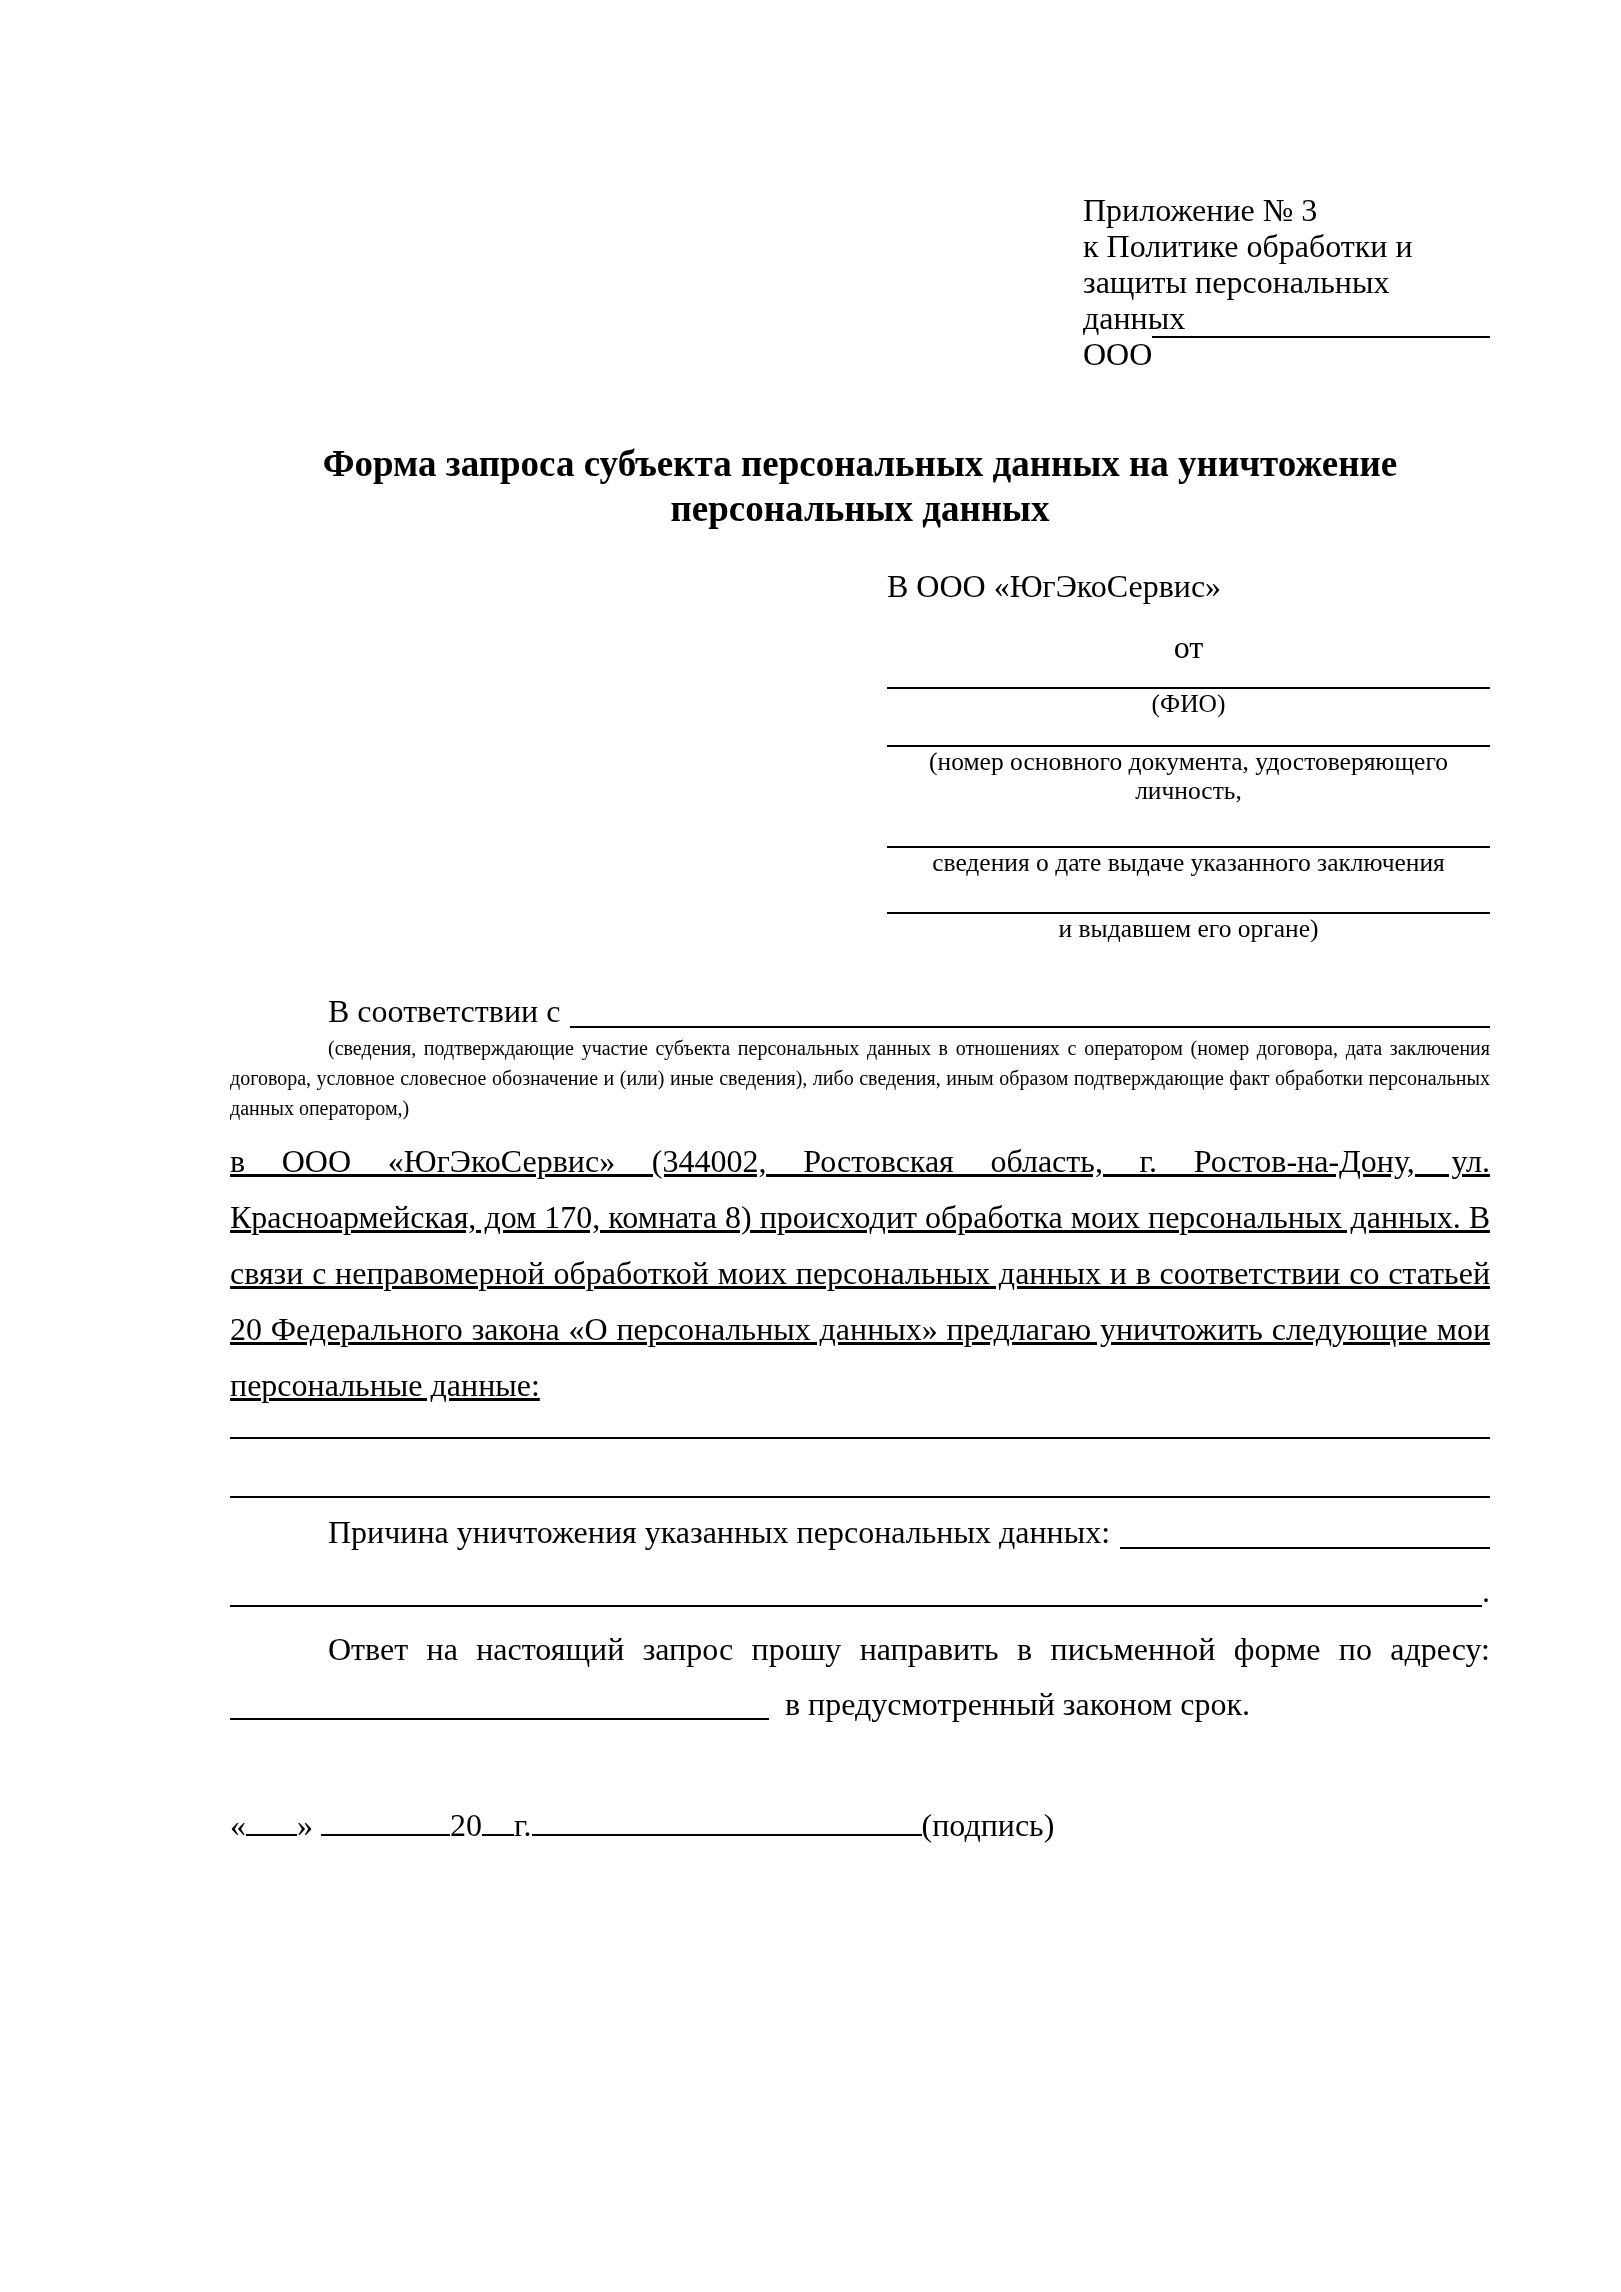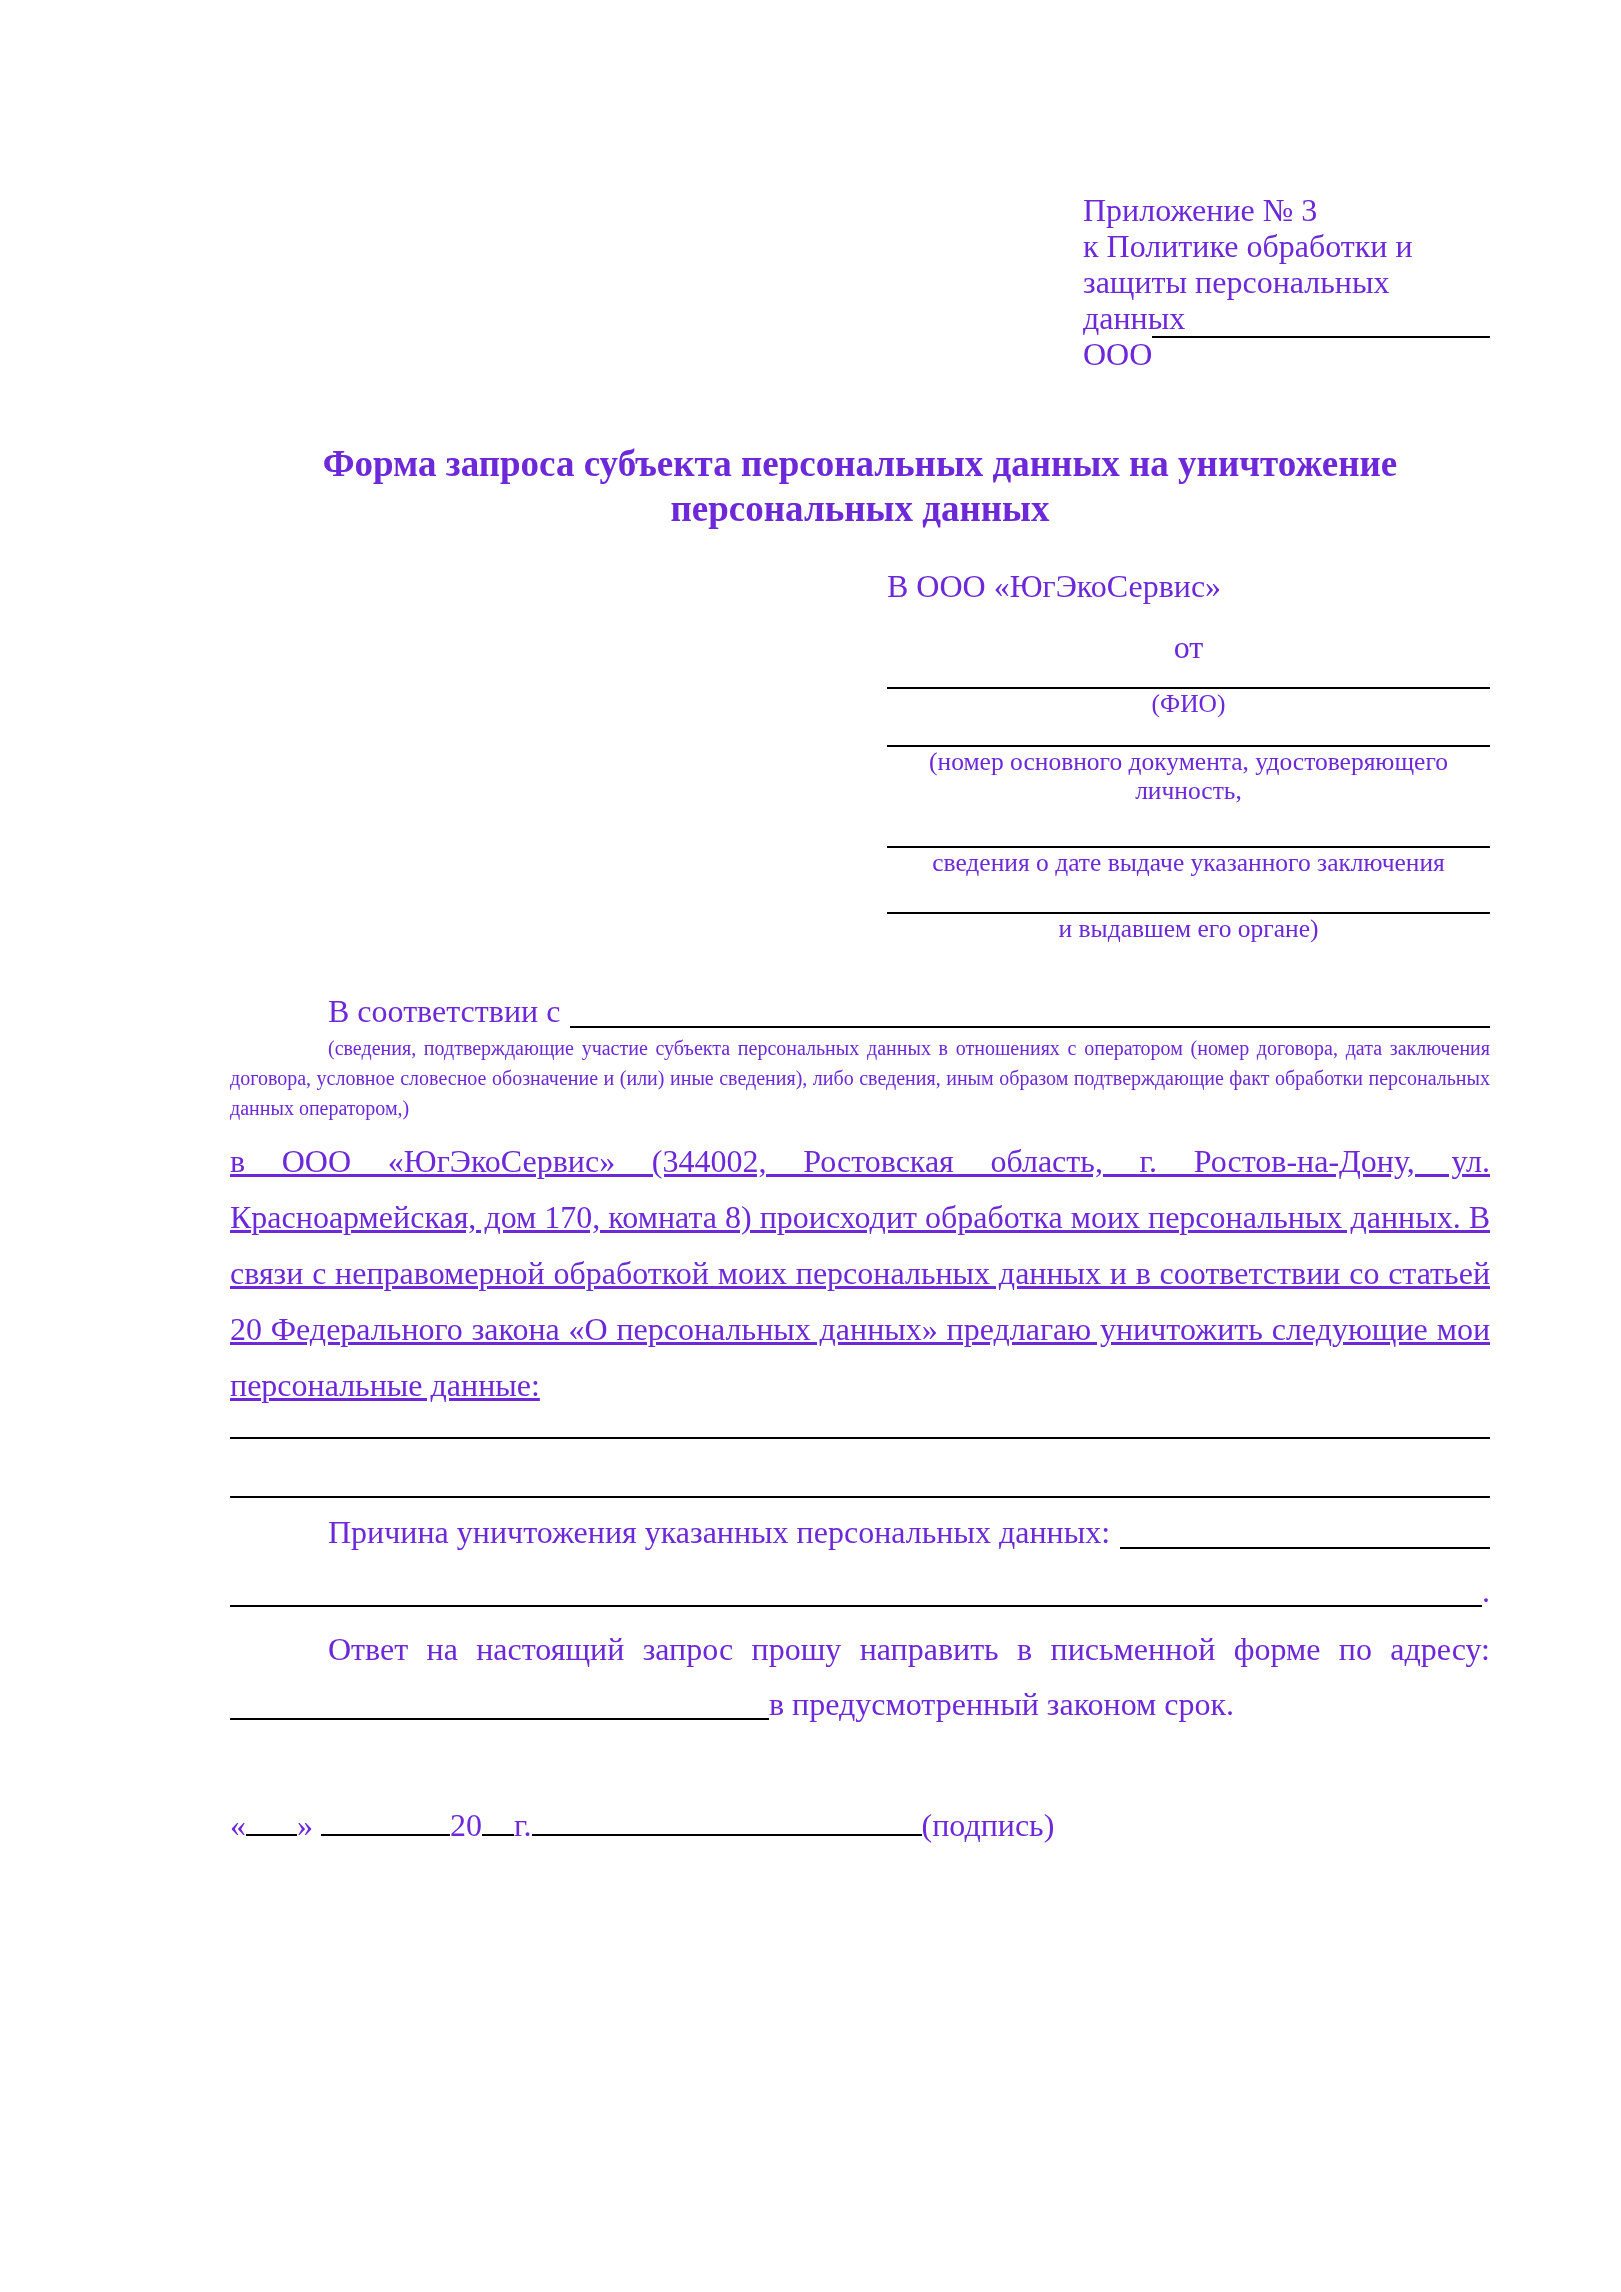--- a/index.html
+++ b/index.html
@@ -1,20 +1,20 @@
 <!DOCTYPE html>
 <html lang="ru"><head>
 <meta charset="utf-8">
 <style>
   html,body{margin:0;padding:0;background:#ffffff;}
   .page{
     position:relative;
     width:1621px;height:2293px;
     box-sizing:border-box;
-    background:#ffffff;color:#6d28d9;
+    background:#ffffff;color:#000000;
     font-family:"Liberation Serif","DejaVu Serif",serif;
     font-size:32px;
     padding:192px 131px 0 230px;
     overflow:hidden;
   }
   
   .annex{margin-left:853px;line-height:36px;}
   .annex-ooo{display:flex;align-items:flex-start;}
   .annex-ooo .fill{flex:1;border-bottom:2px solid #000;margin-bottom:2.9px;}
   
@@ -41,21 +41,21 @@
   .blankline-1{height:23.5px;border-bottom:2.9px solid #000;}
   .blankline-2{height:57px;border-bottom:2.9px solid #000;}
   
   .reason-row{display:flex;margin-top:13.7px;padding-left:98px;line-height:43px;}
   .reason-row .label{white-space:nowrap;padding-right:9.8px;}
   .reason-row .fill{flex:1;border-bottom:2.9px solid #000;margin-bottom:5.9px;}
   .reason-cont{display:flex;margin-top:15.7px;line-height:43px;}
   .reason-cont .fill{flex:1;border-bottom:2.9px solid #000;margin-bottom:5.9px;}
   
   .answer{margin-top:15px;line-height:43px;text-align:justify;text-align-last:justify;text-indent:98px;}
-  .answer-tail{display:flex;margin-top:11.8px;line-height:43px;}
+  .answer-tail{display:flex;margin-top:11.8px;line-height:43px;gap:16px;}
   .answer-tail .fill{width:539px;border-bottom:2.9px solid #000;margin-bottom:5.9px;}
   
   .sign-row{display:flex;justify-content:flex-start;margin-top:78px;line-height:43px;}
   .ifill{display:inline-block;border-bottom:2.9px solid #000;}
   .w52{width:51px;} .w132{width:129px;} .w33{width:32px;} .w398{width:390px;}
   .date-part{white-space:nowrap;}
   .sig-part{white-space:nowrap;}
 </style>
 </head>
 <body>

